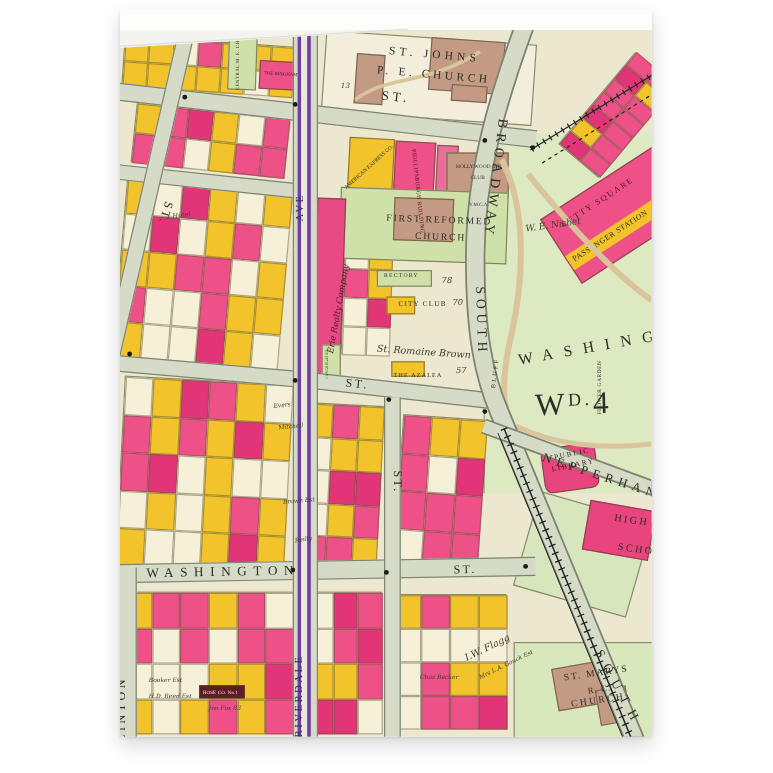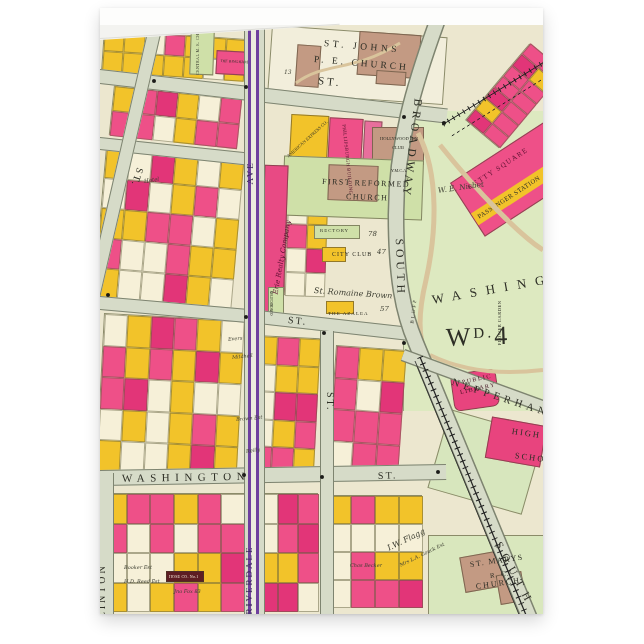--- a/index.html
+++ b/index.html
@@ -352,21 +352,21 @@
     <div class="lbl" style="left:188px;top:130px;font-size:4.5px;transform:rotate(-42deg);">AMERICAN EXPRESS CO.</div>
     <div class="lbl" style="left:243px;top:97px;font-size:4.8px;letter-spacing:0.4px;transform:rotate(84deg);color:#4c1028;">PHILLIPSBURGH BUILDING</div>
     <div class="lbl" style="left:280px;top:112px;font-size:4.5px;">HOLLYWOOD INN</div>
     <div class="lbl" style="left:292px;top:121px;font-size:4.5px;">CLUB</div>
     <div class="lbl" style="left:291px;top:144px;font-size:4.2px;">Y.M.C.A.</div>
     <div class="lbl" style="left:222px;top:153px;font-size:8px;letter-spacing:1.5px;transform:rotate(2deg);">FIRST REFORMED</div>
     <div class="lbl" style="left:246px;top:168px;font-size:8px;letter-spacing:1.5px;transform:rotate(2deg);">CHURCH</div>
     <div class="lbl" style="left:220px;top:204px;font-size:4.8px;letter-spacing:1px;">RECTORY</div>
     <div class="lbl scr" style="left:268px;top:206px;font-size:7px;">78</div>
     <div class="lbl" style="left:232px;top:226px;font-size:6px;letter-spacing:1px;">CITY CLUB</div>
-    <div class="lbl scr" style="left:277px;top:224px;font-size:7px;">47</div>
+    <div class="lbl scr" style="left:277px;top:224px;font-size:7px;">70</div>
     <div class="lbl scr" style="left:214px;top:262px;font-size:8px;transform:rotate(4deg);">St. Romaine Brown</div>
     <div class="lbl" style="left:228px;top:286px;font-size:5px;letter-spacing:1px;">THE AZALEA</div>
     <div class="lbl scr" style="left:280px;top:281px;font-size:7px;">57</div>
     <div class="lbl scr" style="left:176px;top:266px;font-size:7px;transform:rotate(-80deg);color:#5a1030;">Erie Realty Company</div>
     <div class="lbl" style="left:173px;top:289px;font-size:3.2px;transform:rotate(-90deg);">CONGREGATION</div>
     <div class="lbl scr" style="left:338px;top:162px;font-size:7.5px;transform:rotate(-8deg);">W. E. Nisbet</div>
     <div class="lbl" style="left:332px;top:268px;font-size:13px;letter-spacing:9px;transform:rotate(-10deg);">WASHINGTON</div>
     <div class="lbl" style="left:400px;top:318px;font-size:4.5px;letter-spacing:0.5px;transform:rotate(-90deg);">FLOWER GARDEN</div>
     <div class="lbl" style="left:312px;top:296px;font-size:5px;letter-spacing:2px;transform:rotate(-83deg);">BLUFF</div>
     <div class="lbl" style="left:346px;top:300px;transform:rotate(-2deg);font-size:26px;letter-spacing:3px;">

